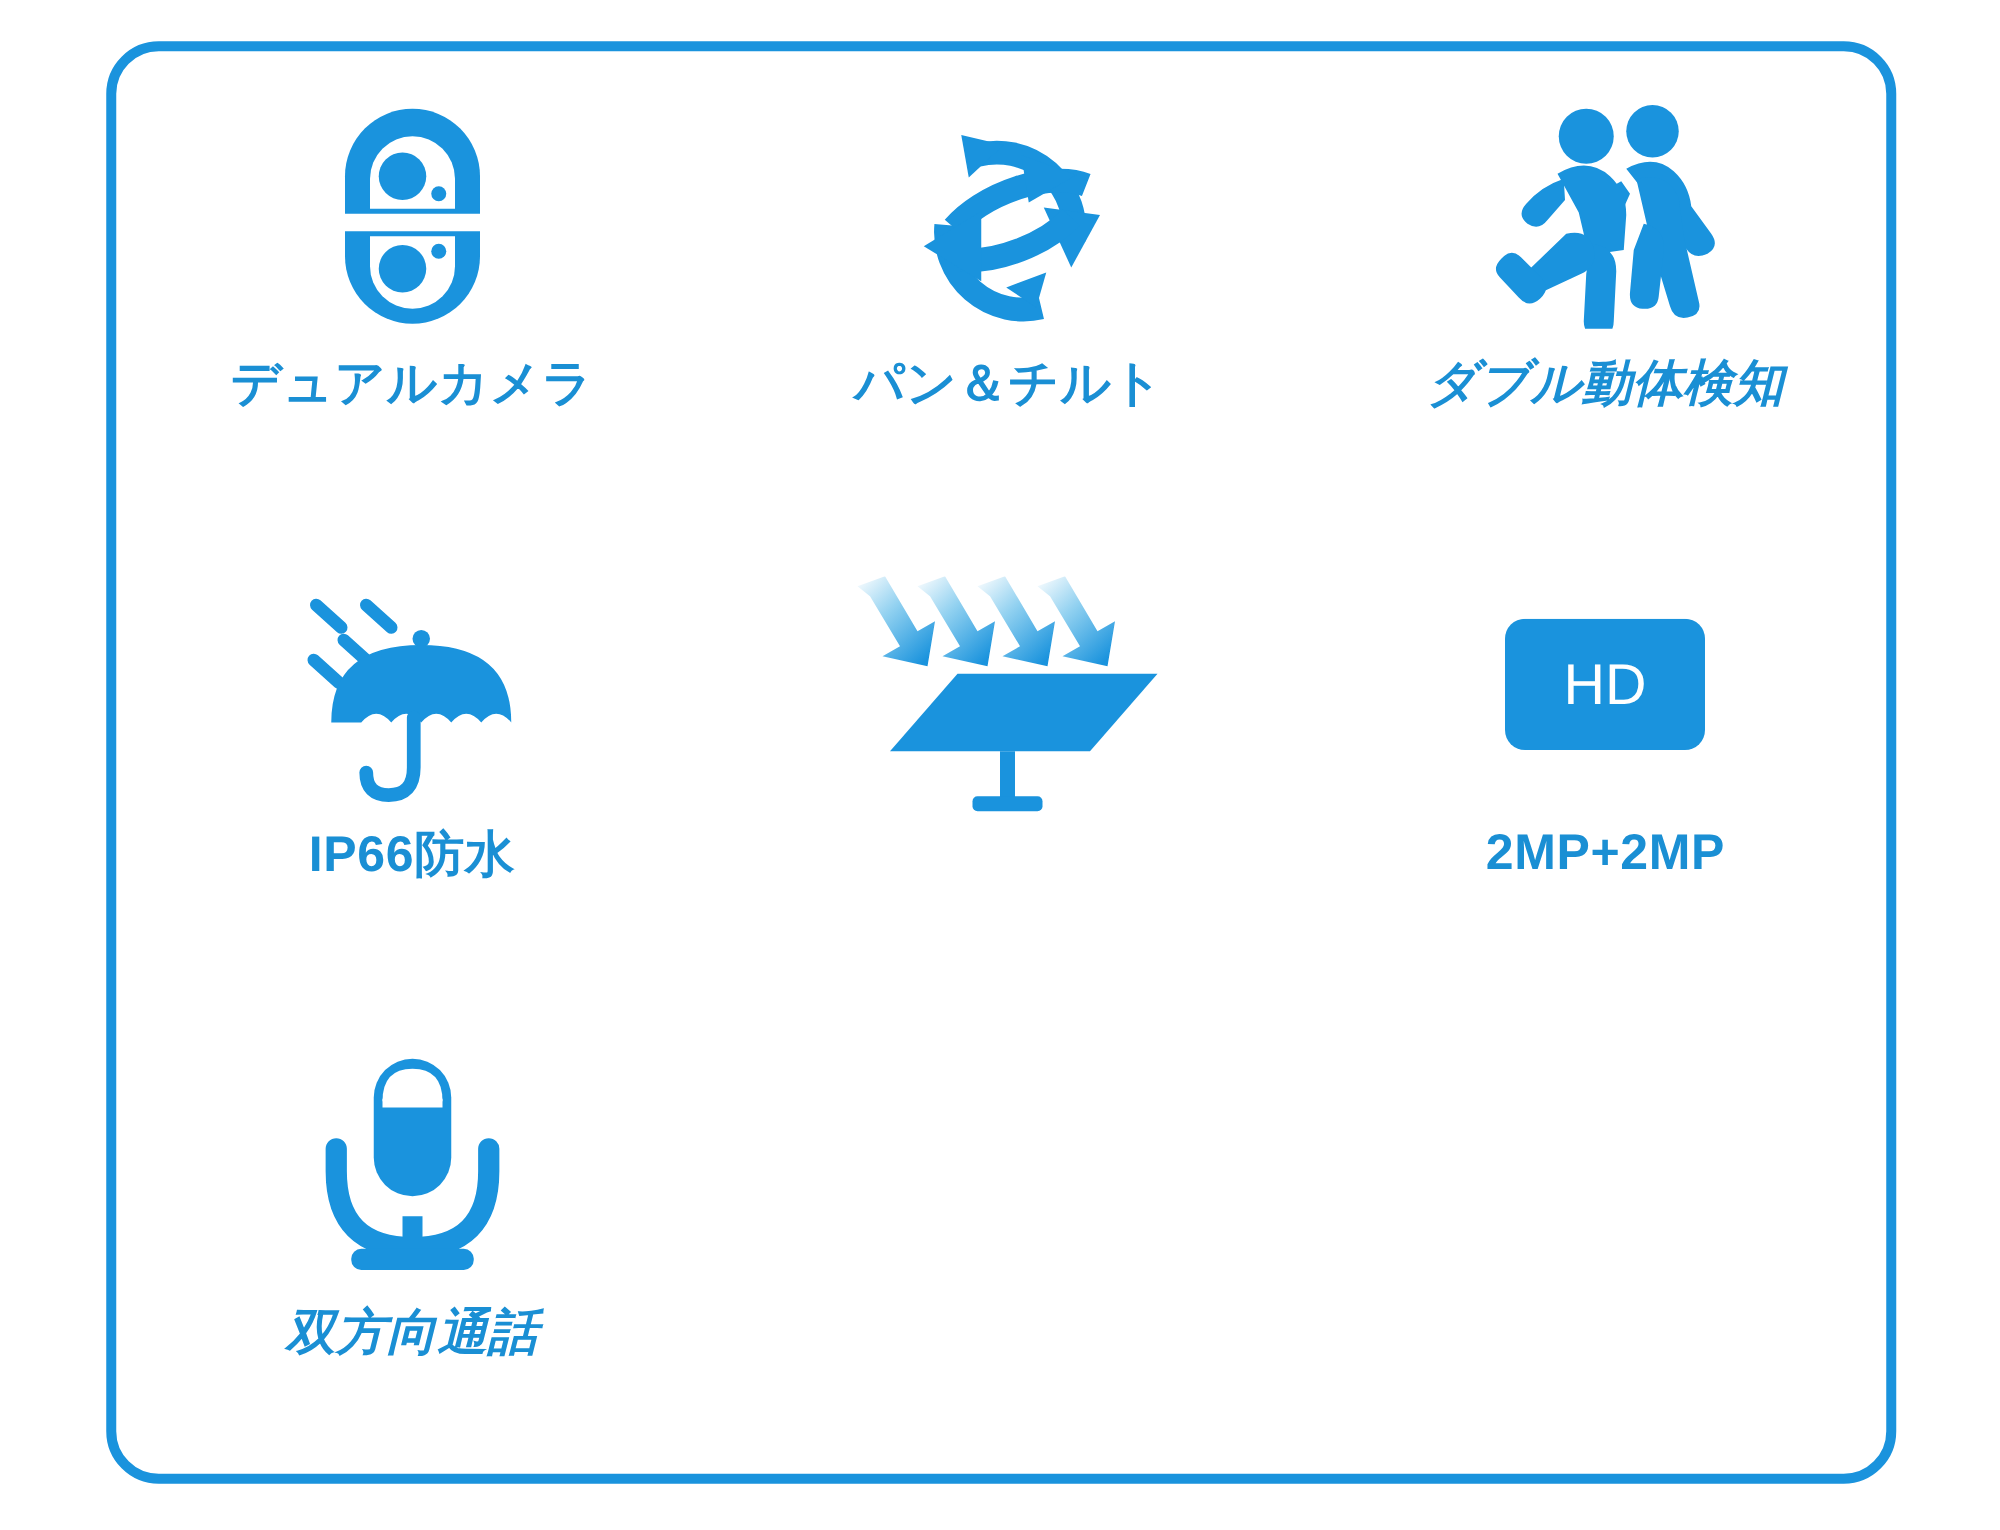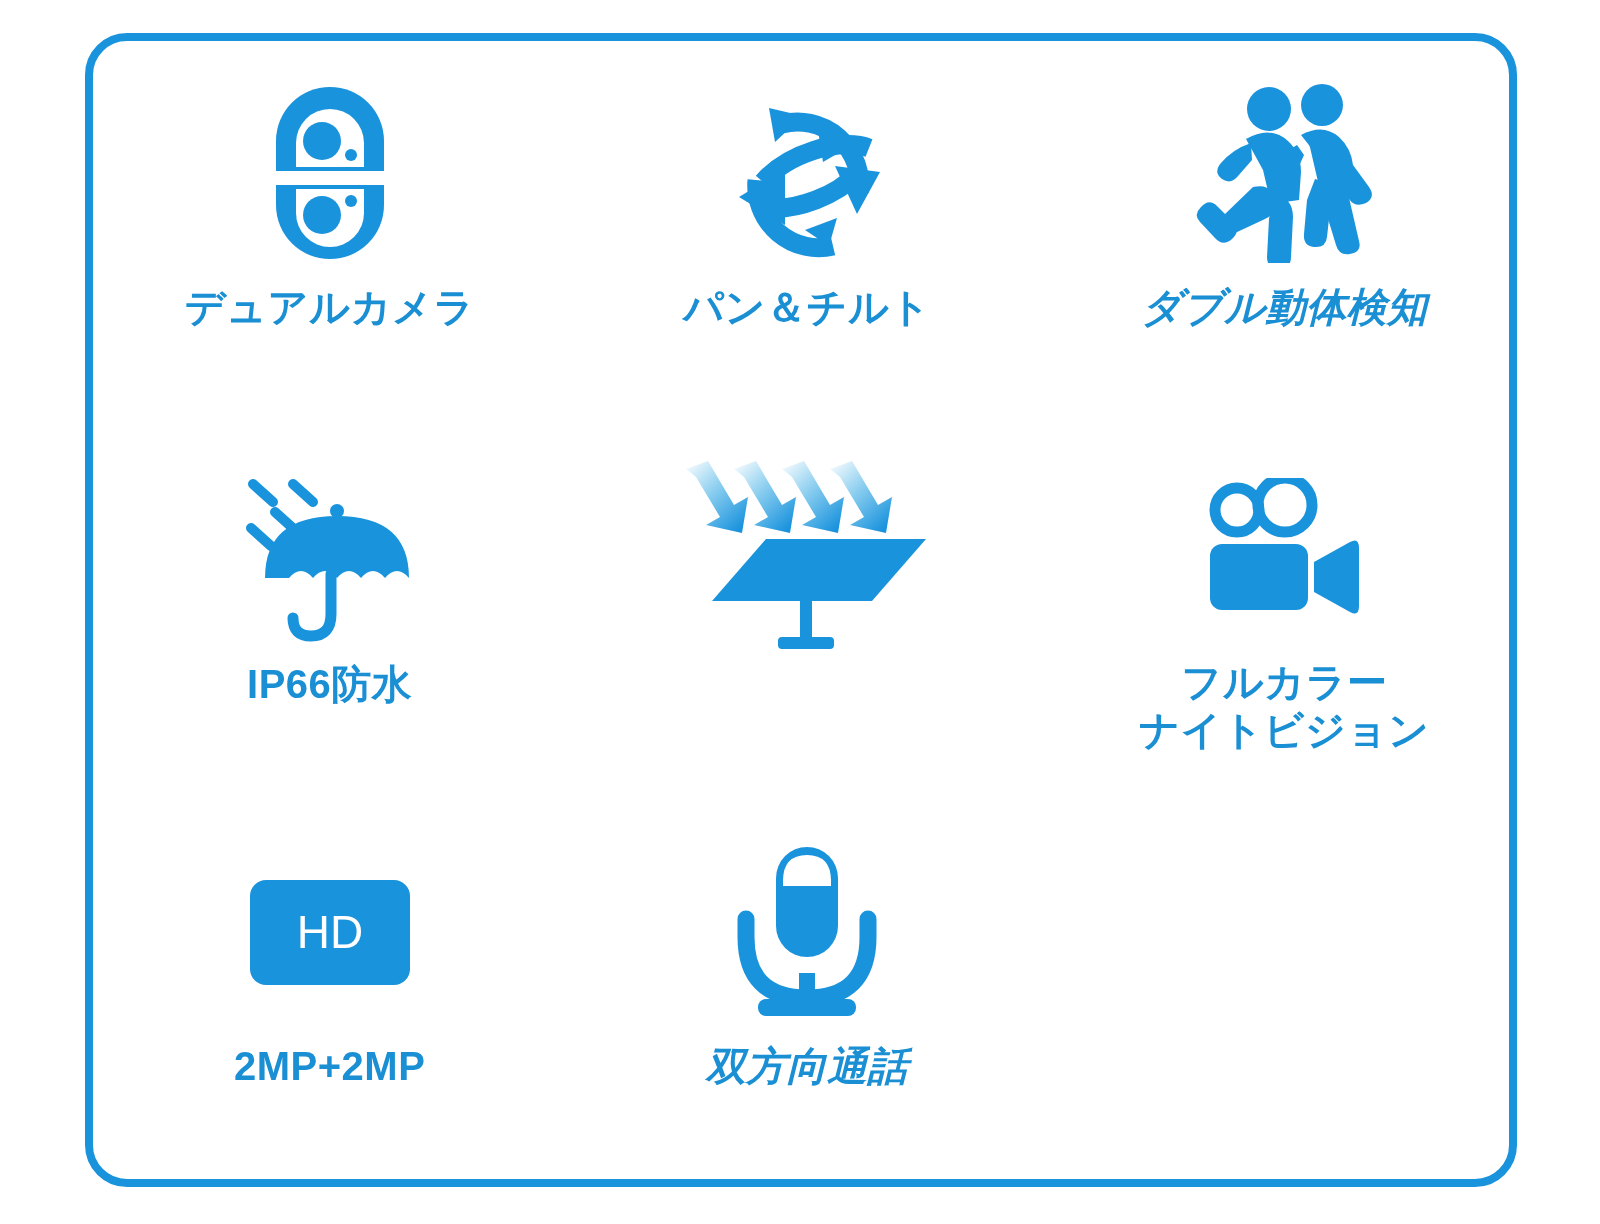--- a/index.html
+++ b/index.html
@@ -193,32 +193,20 @@
               <polygon points="4,8 26,0 52,44 66,36 60,72 24,64 38,56 14,16"></polygon>
             </g>
           </g>
           <polygon points="30,140 84,78 244,78 190,140" fill="#1a93dd"></polygon>
           <rect x="118" y="140" width="12" height="42" fill="#1a93dd"></rect>
           <rect x="96" y="176" width="56" height="12" rx="4" fill="#1a93dd"></rect>
         </svg>
       </div>
     </div>
 
-    <div class="cell r3 c1">
-      <div class="icon-wrap">
-        <svg width="165" height="140" viewBox="0 0 165 140" aria-hidden="true">
-          <circle cx="35" cy="32" r="22" fill="none" stroke="#1a93dd" stroke-width="11"></circle>
-          <circle cx="83" cy="27" r="27" fill="none" stroke="#1a93dd" stroke-width="11"></circle>
-          <rect x="8" y="66" width="98" height="66" rx="12" fill="#1a93dd"></rect>
-          <path d="M112 84 L148 64 q9 -5 9 6 v58 q0 11 -9 6 L112 114 Z" fill="#1a93dd"></path>
-        </svg>
-      </div>
-      <div class="label">フルカラー
-ナイトビジョン</div>
-    </div>
 
     <div class="cell r3 c2">
       <div class="icon-wrap">
         <svg width="160" height="105" viewBox="0 0 160 105" aria-hidden="true">
           <rect x="0" y="0" width="160" height="105" rx="16" fill="#1a93dd"></rect>
           <text x="80" y="68" text-anchor="middle" font-family="Liberation Sans, sans-serif" font-size="46" fill="#ffffff">HD</text>
         </svg>
       </div>
       <div class="label">2MP+2MP</div>
     </div>

